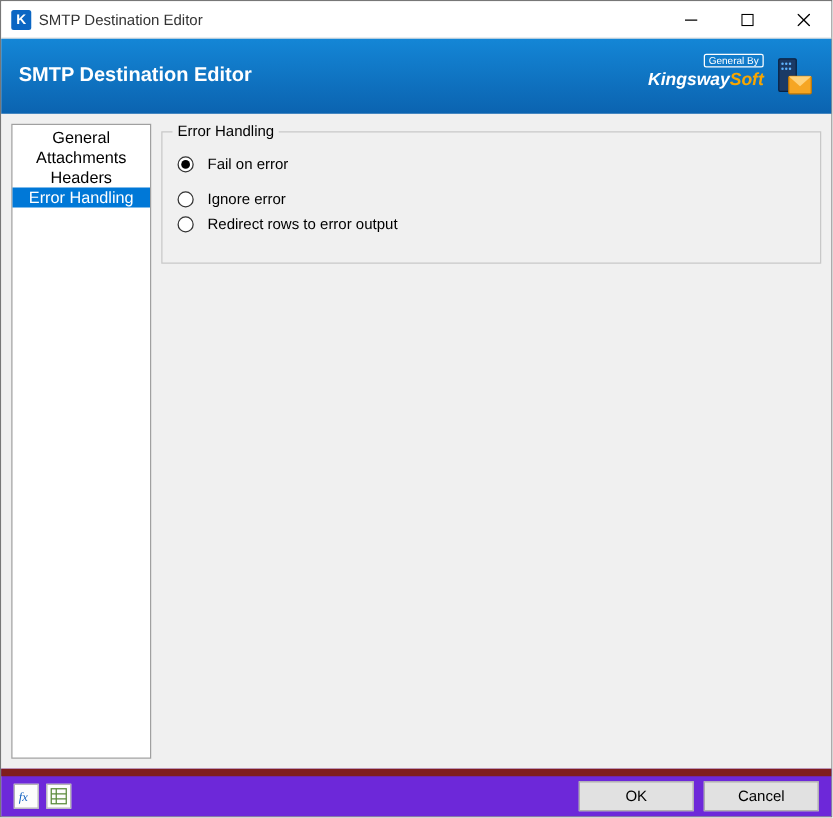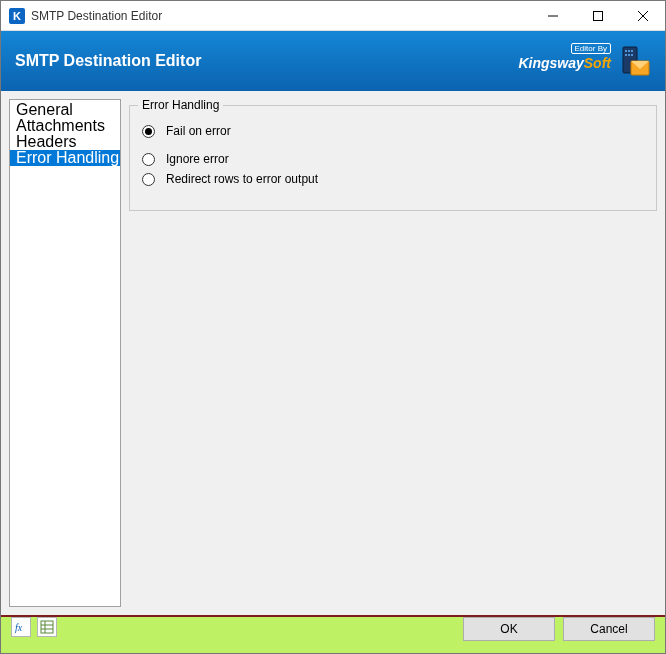--- a/index.html
+++ b/index.html
@@ -14,29 +14,29 @@
   .banner .bl { display:flex; flex-direction:column; }
   .banner .h { font-size:16px; font-weight:bold; line-height:22px;}
   .banner .sub { font-size:12px; opacity:0.95; margin-top:2px;}
   .banner .logo { position:absolute; right:54px; top:12px; display:flex; flex-direction:column; align-items:flex-end; font-family:Arial; }
   .banner .logo .pb { font-size:8px; border:1px solid #fff; padding:0 3px; border-radius:2px; margin-bottom:1px;}
   .banner .logo .ks { font-size:14px; font-style:italic; font-weight:bold;}
   .banner .logo .ks .s { color:#f7a600;}
   .banner .ficon { position:absolute; right:14px; top:14px; width:30px; height:34px;}
   .body { flex:1; display:flex; padding:8px; gap:8px; background:#f0f0f0; min-height:0;}
   .sidebar { width:112px; background:#fff; border:1px solid #a0a0a0; padding:2px 0; }
-  .sidebar .item { padding:0px 6px; font-size:16px; line-height:16px; cursor:default; white-space:nowrap;}
+  .sidebar .item { padding:0px 6px; font-size:13px; line-height:16px; cursor:default; white-space:nowrap;text-align:center;}
   .sidebar .item.selected { background:#0078d7; color:#fff;}
   .main { flex:1; position:relative; }
   .groupbox { border:1px solid #c8c8c8; background:#f0f0f0; padding:12px 12px 10px 12px; position:relative;}
   .groupbox .legend { position:absolute; top:-8px; left:8px; background:#f0f0f0; padding:0 4px; font-size:12px;}
   .radio-row { display:flex; align-items:center; margin:6px 0 14px 0; gap:11px;}
   .radio { width:13px; height:13px; border:1px solid #333; border-radius:50%; display:flex; align-items:center; justify-content:center; background:#fff;}
   .radio.checked::after { content:""; width:7px; height:7px; background:#000; border-radius:50%;}
-  .footer { height:38px; border-top:2px solid #7f1d1d; background:#bef264; display:flex; padding:0 10px;}
+  .footer { height:38px; border-top:6px solid #7f1d1d; background:#6d28d9; display:flex; align-items:center; padding:0 10px;}
   .footer .tool { width:20px; height:20px; border:1px solid #b5b5b5; background:#fdfdfd; margin-right:6px; display:flex; align-items:center; justify-content:center;}
   .footer .spacer { flex:1;}
   .footer .btn { width:92px; height:24px; border:1px solid #adadad; background:#e1e1e1; margin-left:8px; display:flex; align-items:center; justify-content:center; font-size:12px;}
   svg { display:block; }
 </style>
 </head>
 <body>
 
 <div class="window">
 
@@ -60,21 +60,21 @@
           <line x1="10" y1="0" x2="0" y2="10" stroke="#000" stroke-width="1"></line>
         </svg>
     </div>
   </div>
 
   <div class="banner">
     <div class="bl">
       <div class="h">SMTP Destination Editor</div>
     </div>
     <div class="logo">
-      <div class="pb">Editor By</div>
+      <div class="pb">General By</div>
       <div class="ks"><span>Kingsway</span><span class="s">Soft</span></div>
     </div>
     <div class="ficon">
       <svg width="30" height="34">
         <rect x="2" y="2" width="14" height="26" rx="1" fill="#1b3a66" stroke="#0a2040"></rect>
         <circle cx="5" cy="6" r="1" fill="#5fb4ff"></circle>
           <circle cx="8" cy="6" r="1" fill="#5fb4ff"></circle>
           <circle cx="11" cy="6" r="1" fill="#5fb4ff"></circle>
         <circle cx="5" cy="10" r="1" fill="#5fb4ff"></circle>
           <circle cx="8" cy="10" r="1" fill="#5fb4ff"></circle>

